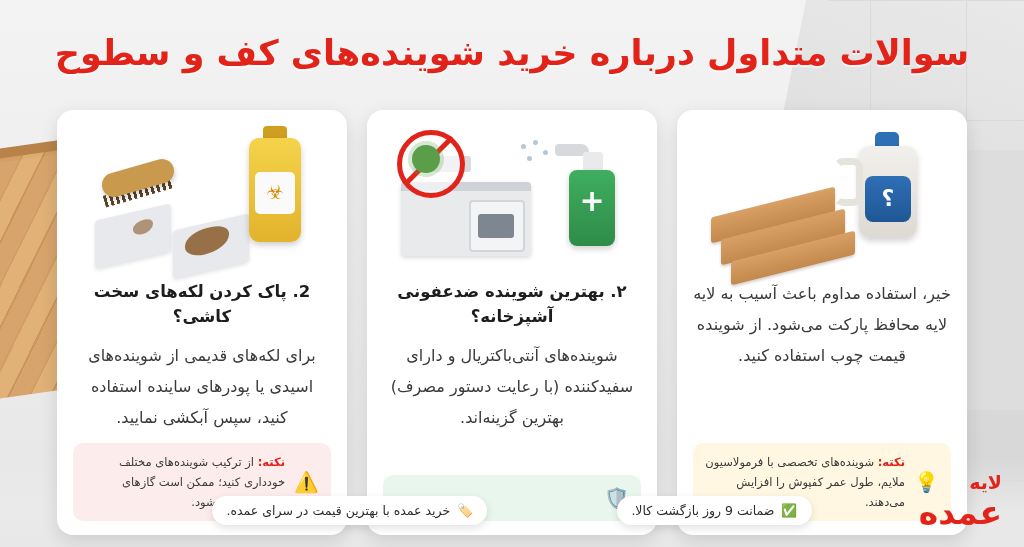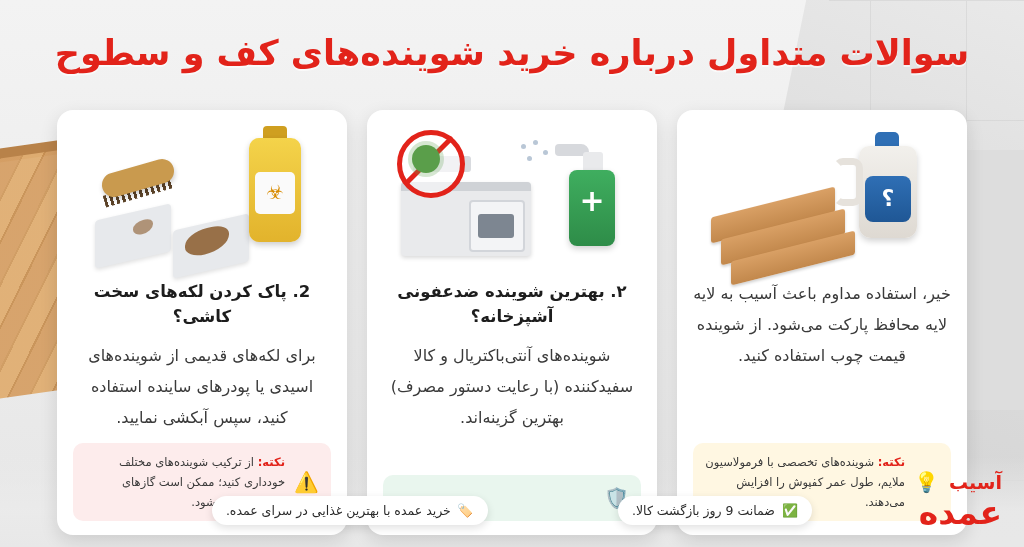--- a/index.html
+++ b/index.html
@@ -162,21 +162,21 @@
           <i style="left:2px;top:4px;"></i>
             <i style="left:14px;top:0px;"></i>
             <i style="left:24px;top:10px;"></i>
             <i style="left:8px;top:16px;"></i>
         </div>
         <div class="c2-spray-trig"></div>
         <div class="c2-spray-neck"></div>
         <div class="c2-spray-body"></div>
       </div>
       <div class="q">۲. بهترین شوینده ضدعفونی آشپزخانه؟</div>
-      <div class="a">شوینده‌های آنتی‌باکتریال و کالا سفیدکننده (با رعایت دستور مصرف) بهترین گزینه‌اند.</div>
+      <div class="a">شوینده‌های آنتی‌باکتریال و دارای سفیدکننده (با رعایت دستور مصرف) بهترین گزینه‌اند.</div>
       <div class="tip tip-2">
         <div class="tipicon">🛡️</div>
       </div>
     </div>
 
     <div class="card">
       <div class="art">
         <div class="c3-tile" style="left:22px;top:88px;width:76px;height:48px;transform:skewY(-13deg);"></div>
         <div class="c3-tile" style="left:100px;top:98px;width:76px;height:48px;transform:skewY(-13deg);"></div>
         <div class="c3-stain" style="left:112px;top:104px;width:44px;height:26px;transform:skewY(-13deg);"></div>
@@ -198,22 +198,22 @@
 
   </div>
 
   <div class="foot">
     <div class="badge">
       <span class="bicon">✅</span>
       <span>ضمانت 9 روز بازگشت کالا.</span>
     </div>
     <div class="badge">
       <span class="bicon">🏷️</span>
-      <span>خرید عمده با بهترین غذایی در سرای عمده.</span>
+      <span>خرید عمده با بهترین قیمت در سرای عمده.</span>
     </div>
   </div>
 
   <div class="logo">
-    <div class="l1">آسیب</div>
+    <div class="l1">لایه</div>
     <div class="l2">عمده</div>
   </div>
 
 </div>
 
 </body></html>

